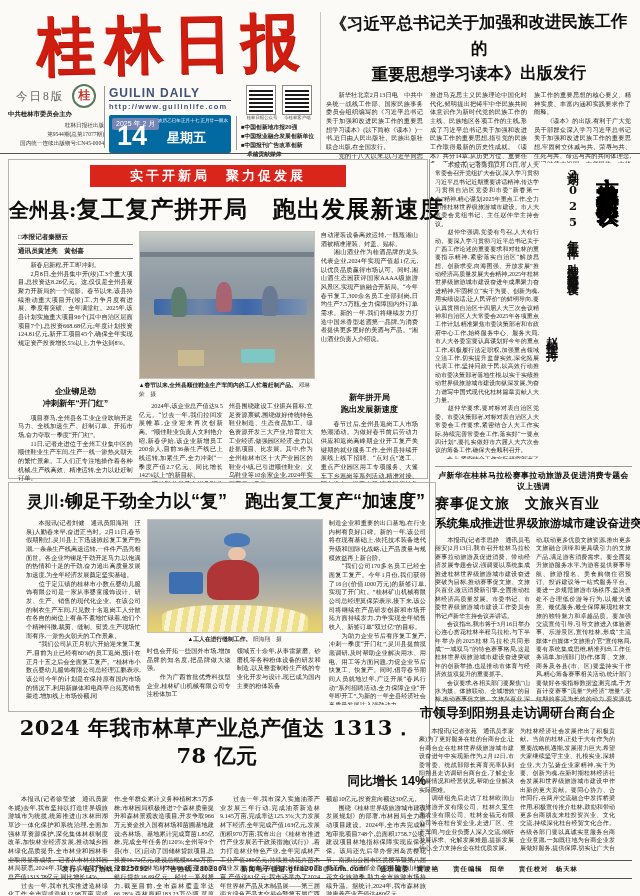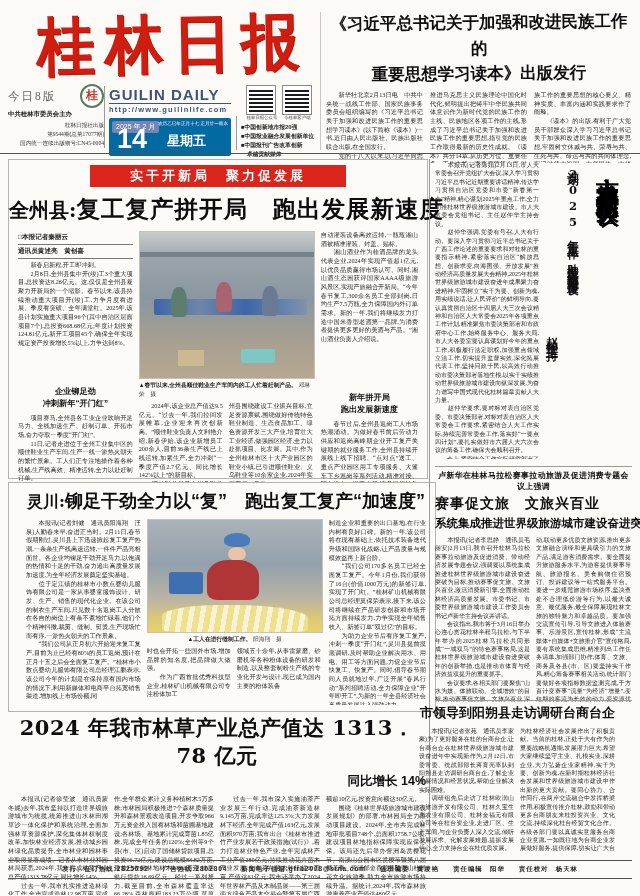--- a/index.html
+++ b/index.html
@@ -7,21 +7,21 @@
         font-family:"Liberation Serif",serif;color:#1c1c1c;}
   .abs{position:absolute;}
   .rule-v{width:1px;background:#9a9a96;}
   .rule-h{height:1px;background:#55534f;}
   .box{border:1px solid #b5b3ad;background:#fcfbf7;}
   
   .brand{font-family:"DejaVu Serif",serif;font-weight:900;color:#cf1d10;font-size:58px;
          letter-spacing:10px;transform:scaleY(1.08) rotate(-1deg);white-space:nowrap;
          text-shadow:1px 1px 0 #b8160c;}
   .en-title{font-family:"Liberation Sans",sans-serif;font-weight:900;color:#3f5377;
-            font-size:15px;letter-spacing:1px;white-space:nowrap;}
+            font-size:12px;letter-spacing:1px;white-space:nowrap;}
   .url{font-family:"Liberation Sans",sans-serif;font-weight:bold;color:#3f5377;font-size:7.5px;
        letter-spacing:1.2px;border-top:1px solid #3f5377;padding-top:1px;white-space:nowrap;}
   .datebox{background:#0369a1;color:#fff;border-radius:2px;}
   .date-ym{background:#7585b4;font-size:7px;padding:1px 4px;border-radius:2px;
            font-family:"Liberation Sans",sans-serif;}
   .date-day{font-family:"Liberation Sans",sans-serif;font-weight:900;font-size:27px;line-height:1;}
   .date-week{font-size:13px;font-weight:bold;}
   .lunar{font-size:4.6px;line-height:1.5;text-align:right;}
   .tiny{font-size:5.6px;line-height:1.6;color:#333;}
   .tinyb{font-size:5.8px;line-height:1.55;font-weight:bold;color:#222;
@@ -84,21 +84,21 @@
 </head>
 <body>
 
 <div class="page">
 
   <div class="abs" style="left:30px;top:8px;width:285px;height:74px;display:flex;align-items:center;justify-content:center;">
     <div class="brand">桂林日报</div>
   </div>
 
   <div class="abs" style="left:8px;top:84px;width:96px;">
-    <div style="display:flex;align-items:center;gap:8px;justify-content:space-between;">
+    <div style="display:flex;align-items:center;gap:8px;justify-content:center;">
       <span style="font-size:11.5px;color:#666;letter-spacing:2px;">今日8版</span>
       <span class="logo-circle">桂</span>
     </div>
     <div style="font-size:6.4px;font-weight:bold;margin-top:2px;">中共桂林市委员会主办</div>
     <div class="tiny" style="text-align:right;white-space:pre-line;margin-top:2px;">桂林日报社出版
 第9544期(总第17077期)
 国内统一连续出版物号:CN45-0004</div>
   </div>
 
   <div class="abs rule-v" style="left:104px;top:86px;height:62px;"></div>

